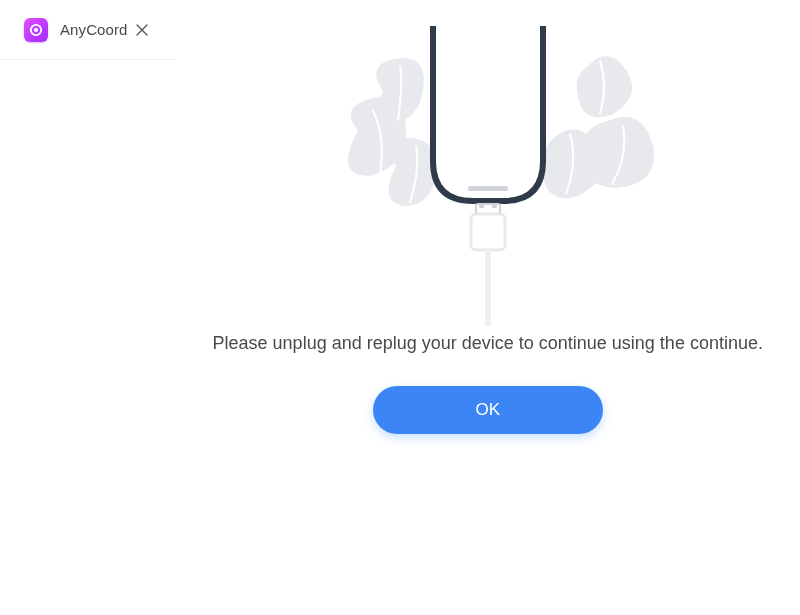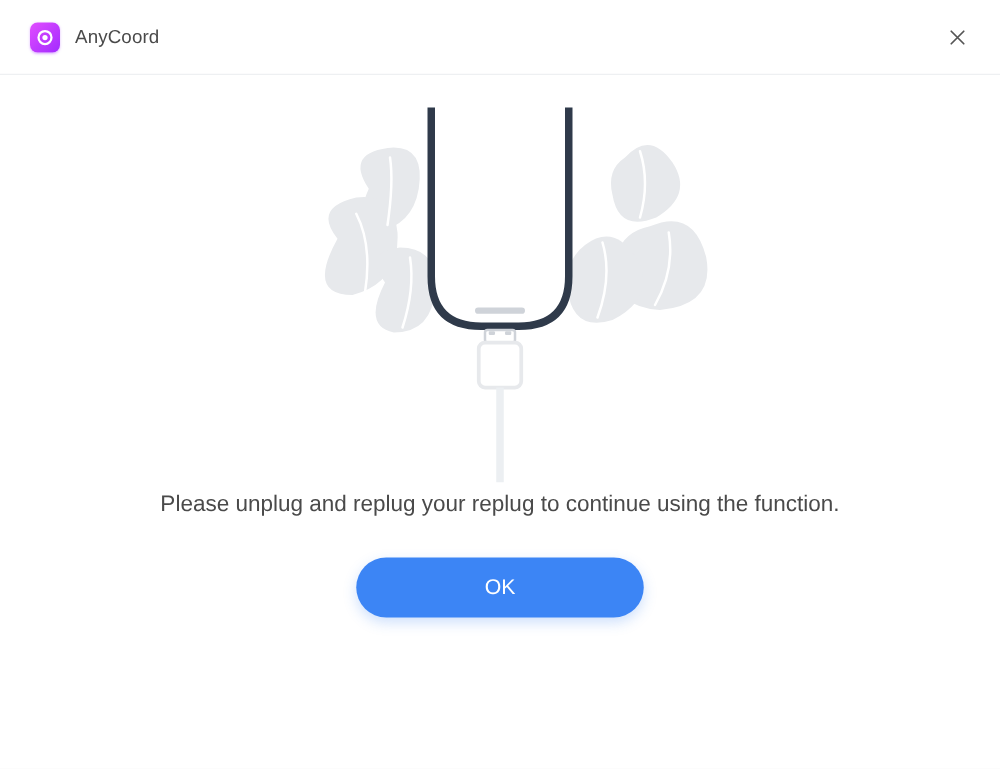--- a/index.html
+++ b/index.html
@@ -2,21 +2,21 @@
 <html><head>
   <meta charset="utf-8">
   <style>
     * { box-sizing: border-box; margin: 0; padding: 0; }
     body {
       width: 800px; height: 615px;
       font-family: -apple-system, Segoe UI, Helvetica, Arial, sans-serif;
       background: #ffffff;
       overflow: hidden;
     }
-    .window { width: 800px; height: 615px; background: #ffffff; display: flex; flex-direction: column; box-shadow: 0 0 0 1px rgba(0,0,0,0.04); }
+    .window { width: 800px; height: 615px; background: #ffffff; display: flex; flex-direction: row; box-shadow: 0 0 0 1px rgba(0,0,0,0.04); }
     .titlebar {
       height: 60px; display: flex; align-items: center; justify-content: space-between;
       padding: 0 20px 0 24px; border-bottom: 1px solid #eef0f2;
     }
     .title-left { display: flex; align-items: center; gap: 12px; }
     .app-logo {
       width: 24px; height: 24px; border-radius: 6px;
       background: linear-gradient(135deg, #e14dff, #a22bff);
       display: flex; align-items: center; justify-content: center;
       box-shadow: 0 1px 2px rgba(160,40,255,0.35);
@@ -97,17 +97,17 @@
         <g>
           <rect x="168" y="178" width="24" height="10" rx="2" fill="#ffffff" stroke="#cfd3d9" stroke-width="2"></rect>
           <rect x="171" y="179" width="5" height="3" rx="1" fill="#cfd3d9"></rect>
           <rect x="184" y="179" width="5" height="3" rx="1" fill="#cfd3d9"></rect>
           <rect x="163" y="188" width="34" height="36" rx="5" fill="#ffffff" stroke="#e7e9ec" stroke-width="3"></rect>
           <rect x="177" y="224" width="6" height="76" fill="#eceff2"></rect>
         </g>
       </svg>
     </div>
 
-    <div class="message">Please unplug and replug your replug to continue using the function.</div>
+    <div class="message">Please unplug and replug your device to continue using the continue.</div>
 
     <button class="ok-btn">OK</button>
   </div>
 </div>
 
 </body></html>

